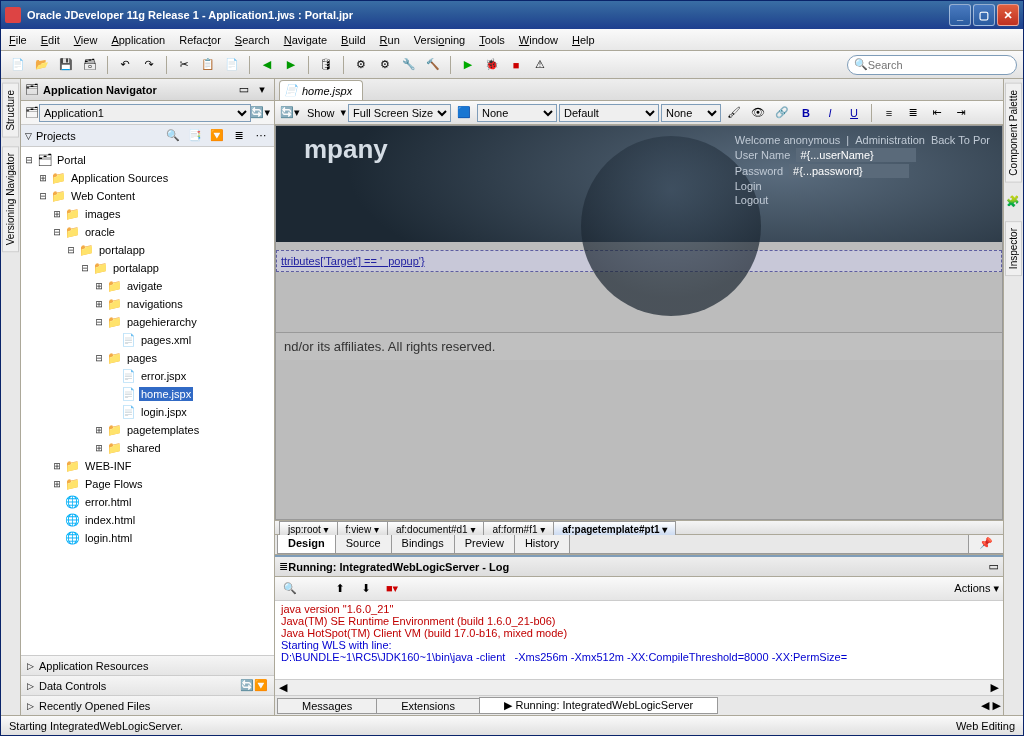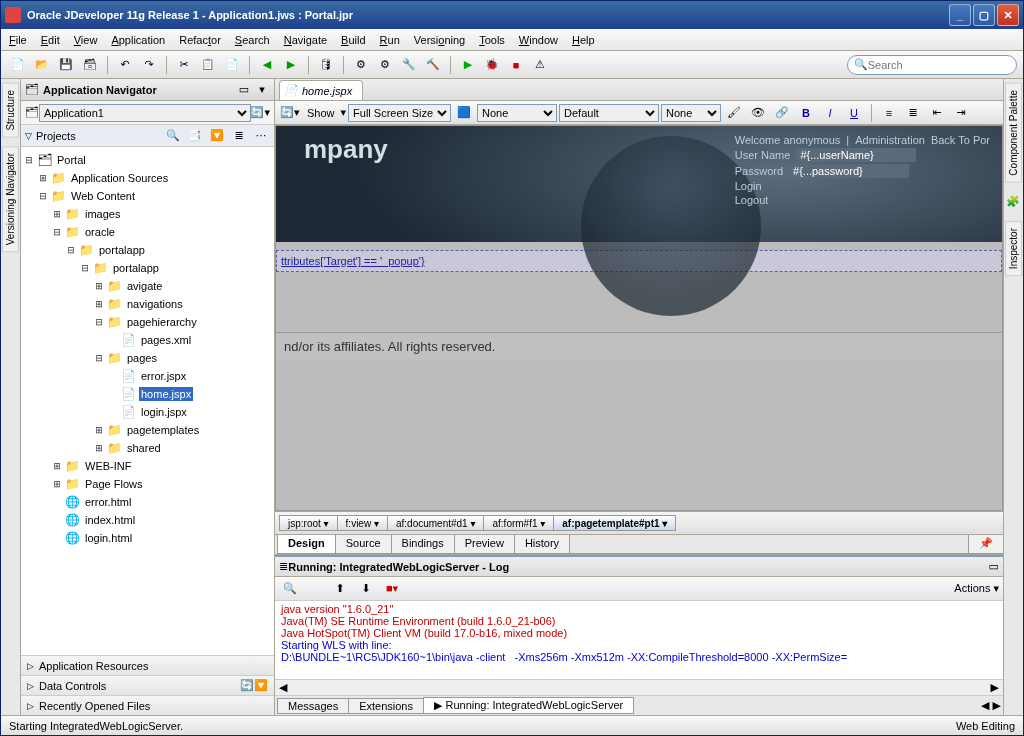--- a/index.html
+++ b/index.html
@@ -75,40 +75,40 @@
 .pg-header .company { font-size: 26px; font-weight: bold; color: #d5dde5; }
 .pg-header .tagline { font-style: italic; color: #5a8bb0; margin-top: 2px; }
 .pg-header .rightblock { position: absolute; right: 12px; top: 8px; color: #c0cad5; font-size: 12px; }
 .pg-header .rightblock .row { display: flex; align-items: center; gap: 6px; margin-bottom: 2px; }
 .pg-header .rightblock input { background: #5a6a7a; border: none; color: #fff; padding: 1px 4px; width: 120px; font-size: 11px; }
 .pg-header .globe { position: absolute; left: 42%; top: 10px; width: 180px; height: 180px; border-radius: 50%; background: radial-gradient(circle at 50% 30%, #3a4b5c 0%, #1a2530 70%); opacity: 0.7; }
 .expr-row { background: #c8c8d8; border: 1px dashed #5e5ea0; height: 22px; display: flex; align-items: center; margin-top: 8px; padding-left: 4px; text-decoration: underline; color: #2020a0; }
 .footer-text { color: #333; padding: 6px 8px; border-top: 1px solid #999; background: #c0c0c0; margin-top: 60px; font-size: 13px; }
 
 
-.breadcrumb-bar { background: linear-gradient(#f5f5f5,#e0e0e0); border-top: 1px solid #aca899; border-bottom: 1px solid #aca899; height: 24px; display: flex; align-items: center; padding: 0 4px; gap: 0; }
+.breadcrumb-bar { background: linear-gradient(#f5f5f5,#e0e0e0); border-top: 1px solid #aca899; border-bottom: 1px solid #aca899; height: 15px; display: flex; align-items: flex-start; padding: 0 4px; gap: 0; }
 .bc-item { background: linear-gradient(#fff,#ddd); border: 1px solid #999; height: 16px; padding: 0 8px; display: flex; align-items: center; cursor: pointer; font-size: 10px; margin-right: -1px; }
 .bc-item.active { font-weight: bold; background: linear-gradient(#fff,#c8d8f0); }
 
 
 .view-tabs { background: #e8e8e8; border-bottom: 1px solid #aca899; height: 20px; display: flex; padding-left: 2px; }
 .view-tab { border: 1px solid #999; border-top: none; padding: 2px 10px; background: #f0f0f0; cursor: pointer; font-size: 11px; margin-right: -1px; }
 .view-tab.active { background: #fff; font-weight: bold; }
 .view-tabs .spacer { flex: 1; border-bottom: 1px solid #999; }
 
 
 .log-panel { border-top: 2px solid #7f9db9; display: flex; flex-direction: column; height: 160px; }
 .log-header { background: linear-gradient(#eee,#ddd); border-bottom: 1px solid #aca899; height: 20px; display: flex; align-items: center; padding: 0 4px; }
 .log-toolbar { background: linear-gradient(#fafafa,#e5e5e5); border-bottom: 1px solid #ccc; height: 24px; display: flex; align-items: center; padding: 0 4px; gap: 4px; }
 .log-toolbar .actions { margin-left: auto; }
 .log-body { flex: 1; background: #fff; overflow: auto; padding: 2px 6px; font-family: 'Courier New', monospace; font-size: 12px; white-space: pre; }
 .log-line-red { color: #c00000; }
 .log-line-blue { color: #0000d0; }
 .log-tabs { background: #e8e8e8; border-top: 1px solid #ccc; height: 20px; display: flex; align-items: center; padding: 0 2px; gap: 0; }
-.log-tab { border: 1px solid #999; padding: 1px 10px; background: #f0f0f0; cursor: pointer; font-size: 11px; margin-right: -1px; }
+.log-tab { border: 1px solid #999; padding: 1px 24px; background: #f0f0f0; cursor: pointer; font-size: 11px; margin-right: -1px; }
 .log-tab.active { background: #fff; }
 
 
 .right-rail { width: 20px; background: #e8e8e8; border-left: 1px solid #aca899; display: flex; flex-direction: column; align-items: center; gap: 8px; padding-top: 4px; }
 
 
 .statusbar { background: linear-gradient(#fafafa,#e0e0e0); border-top: 1px solid #aca899; height: 20px; display: flex; align-items: center; padding: 0 8px; font-size: 11px; }
 .statusbar .right { margin-left: auto; }
 </style>
 </head>

